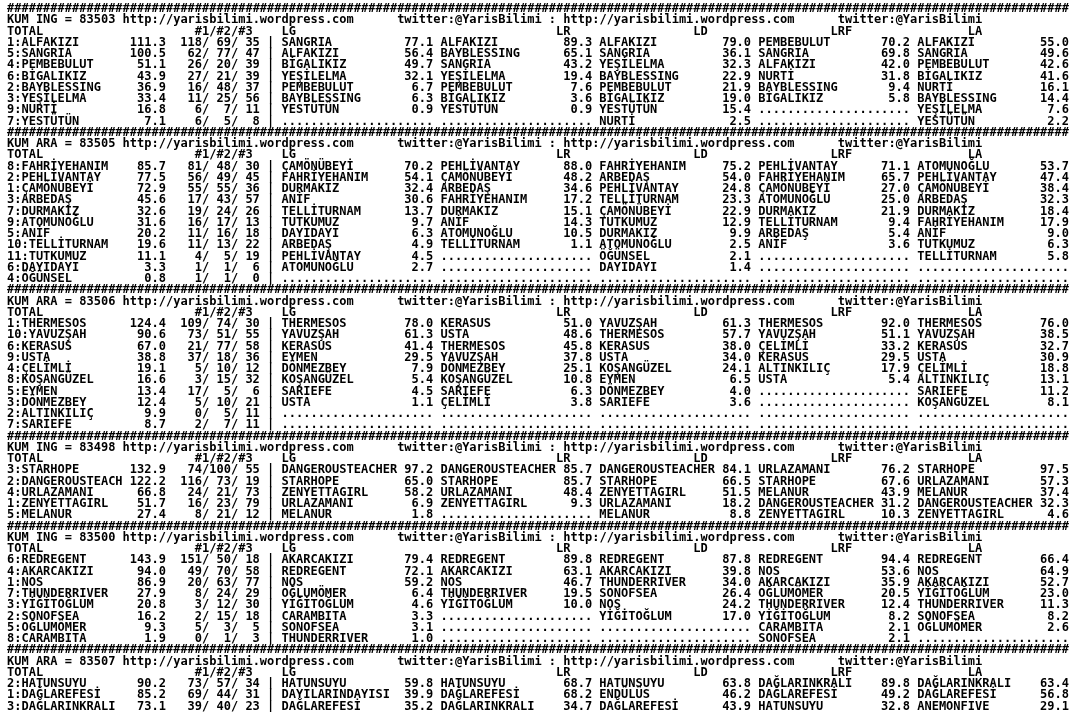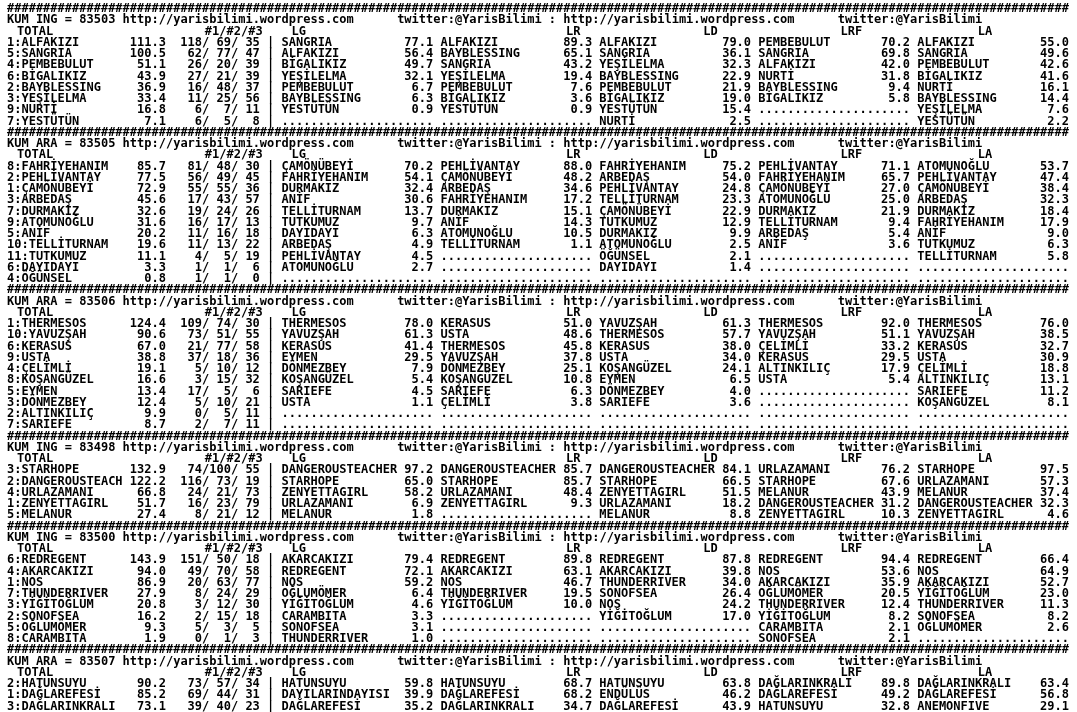--- a/index.html
+++ b/index.html
@@ -15,21 +15,21 @@
     font-size: 12px;
     color: #000000;
     padding: 3px 0 0 7px;
     white-space: pre;
   }
   .line {
     height: 11.25px;
     line-height: 11.25px;
     white-space: pre;
   }
-  .rel { position: relative; margin-left: 10px; }
+  .rel { position: relative; }
   .hdr { position: absolute; top: 0; }
   .c { display: inline-block; vertical-align: top; }
   .w16 { width: 16ch; }
   .w6  { width: 6ch;  text-align: right; }
   .w13 { width: 13ch; text-align: right; }
   .w3  { width: 3ch;  text-align: center; }
   .w5  { width: 5ch;  text-align: right; }
   .w21 { width: 21ch; }
   .cell { width: 21ch; }
   .gap { margin-right: 1ch; }

